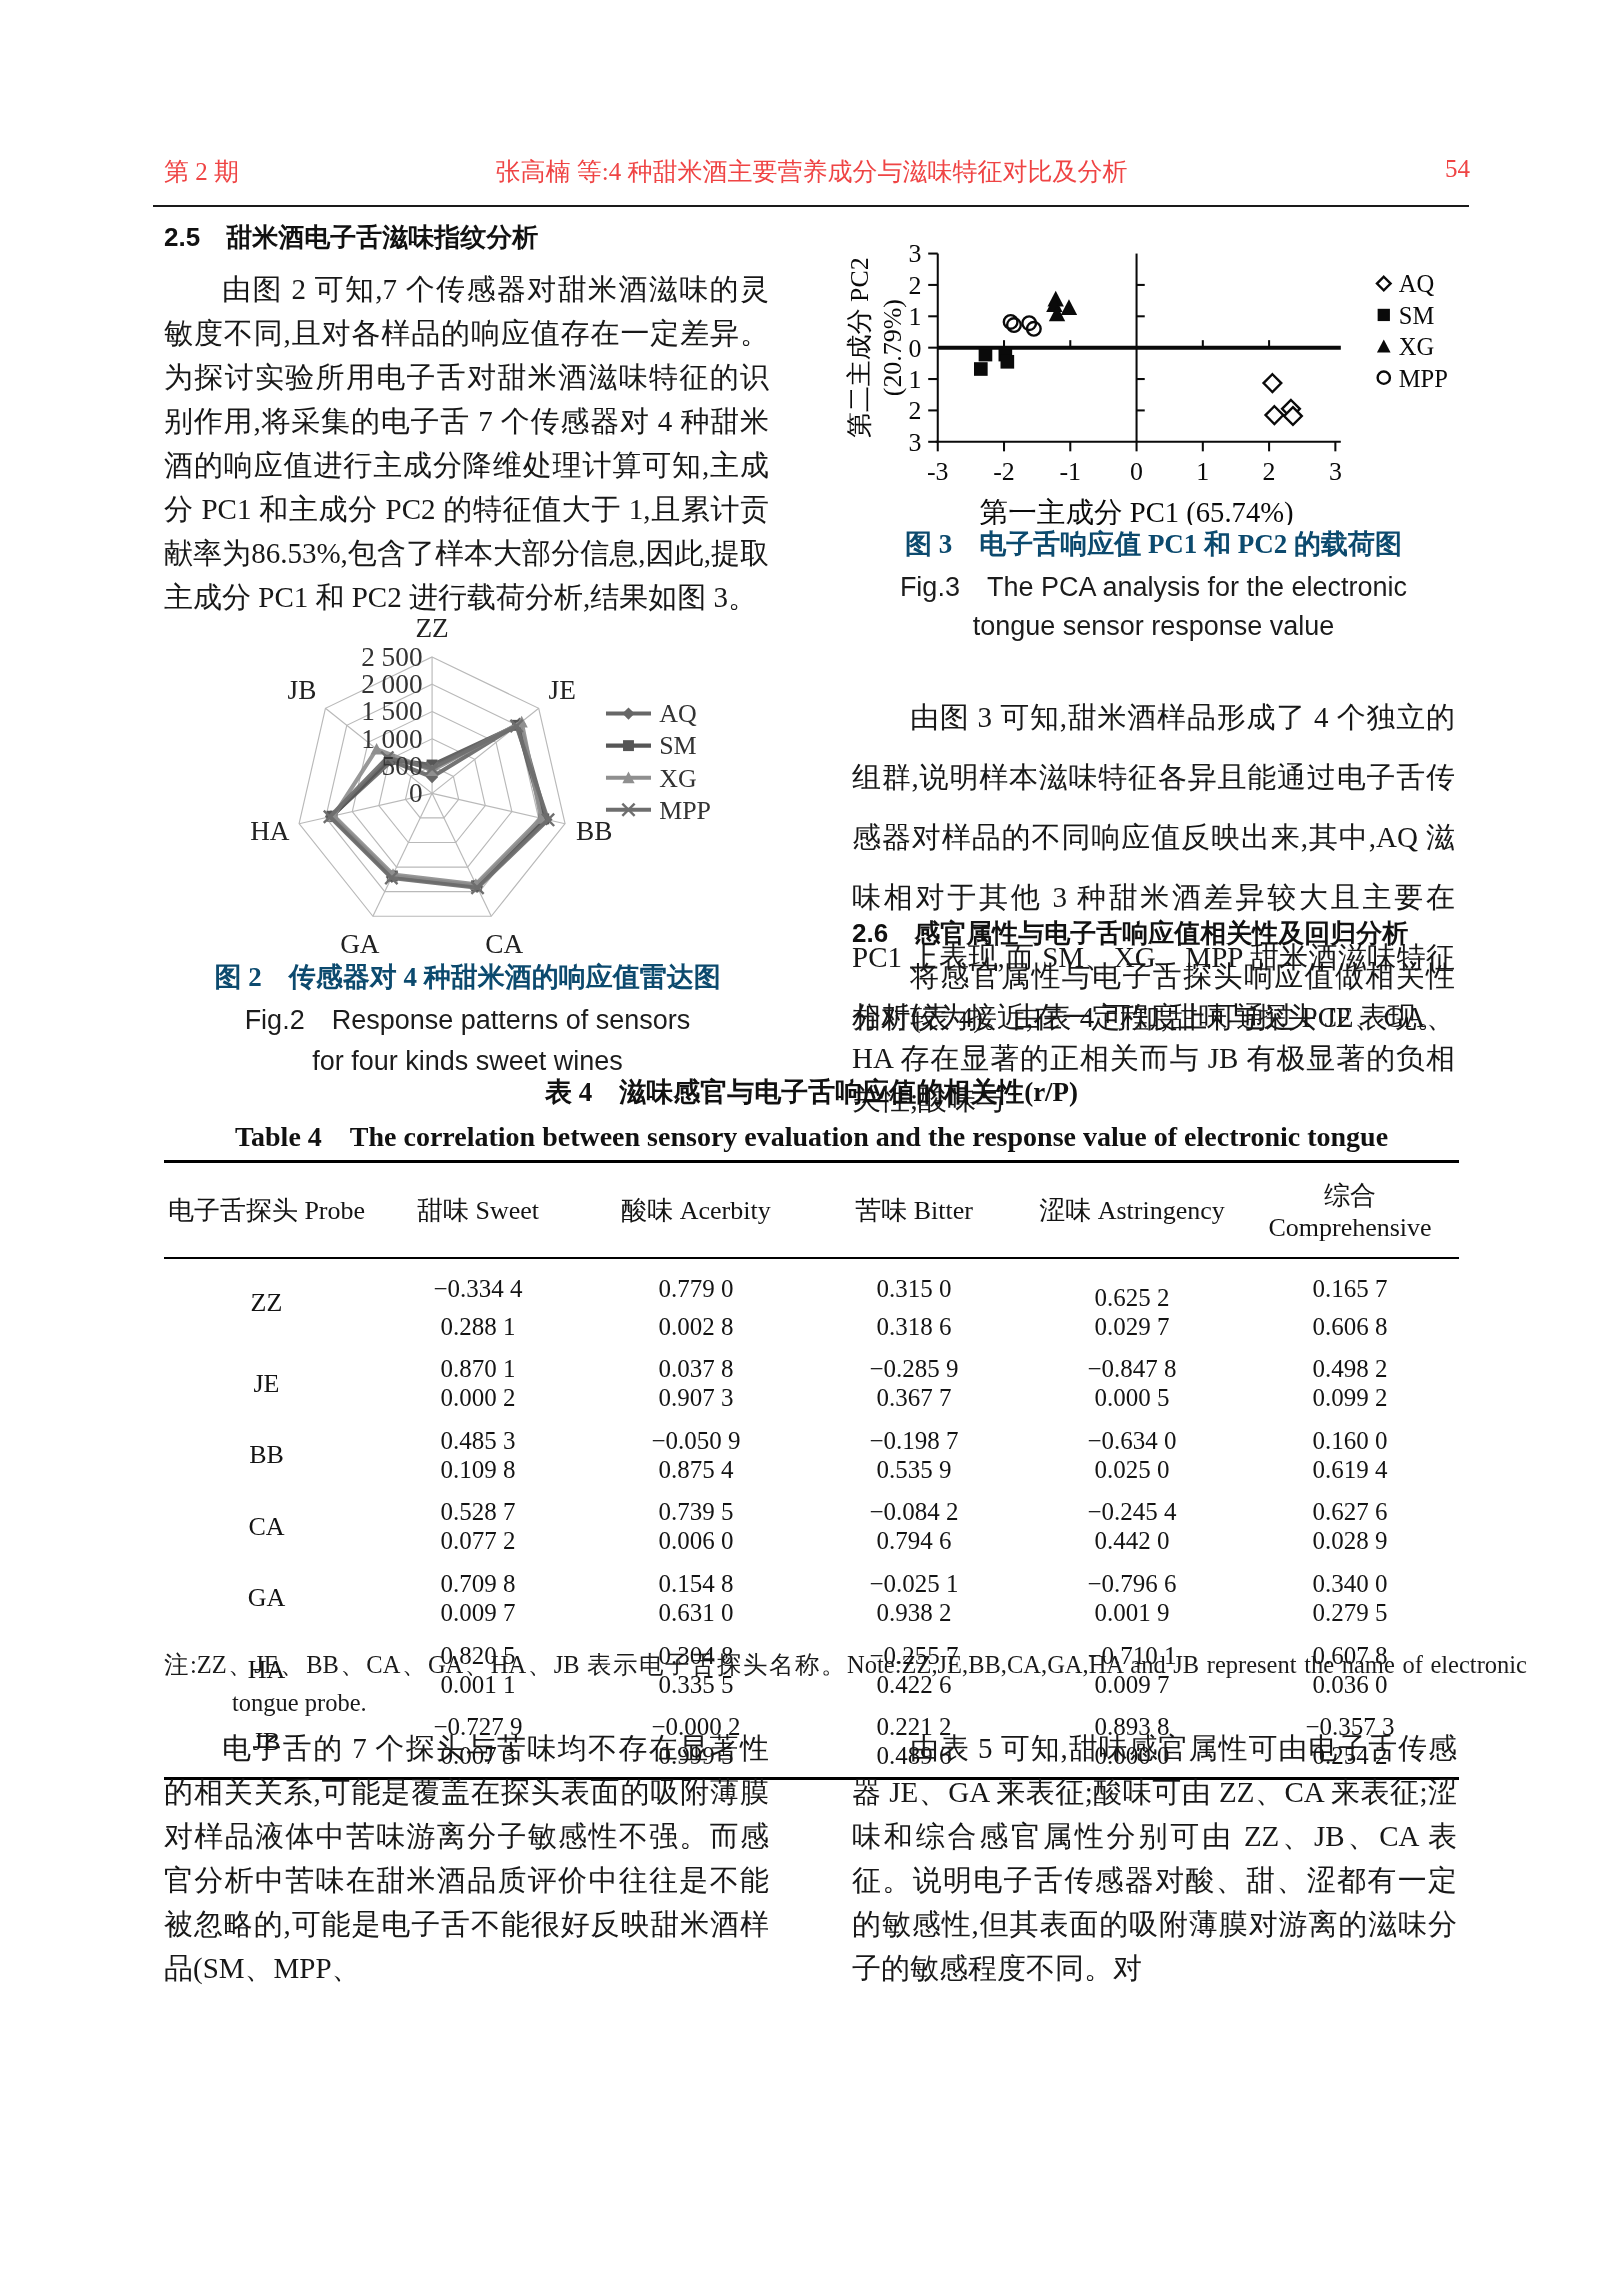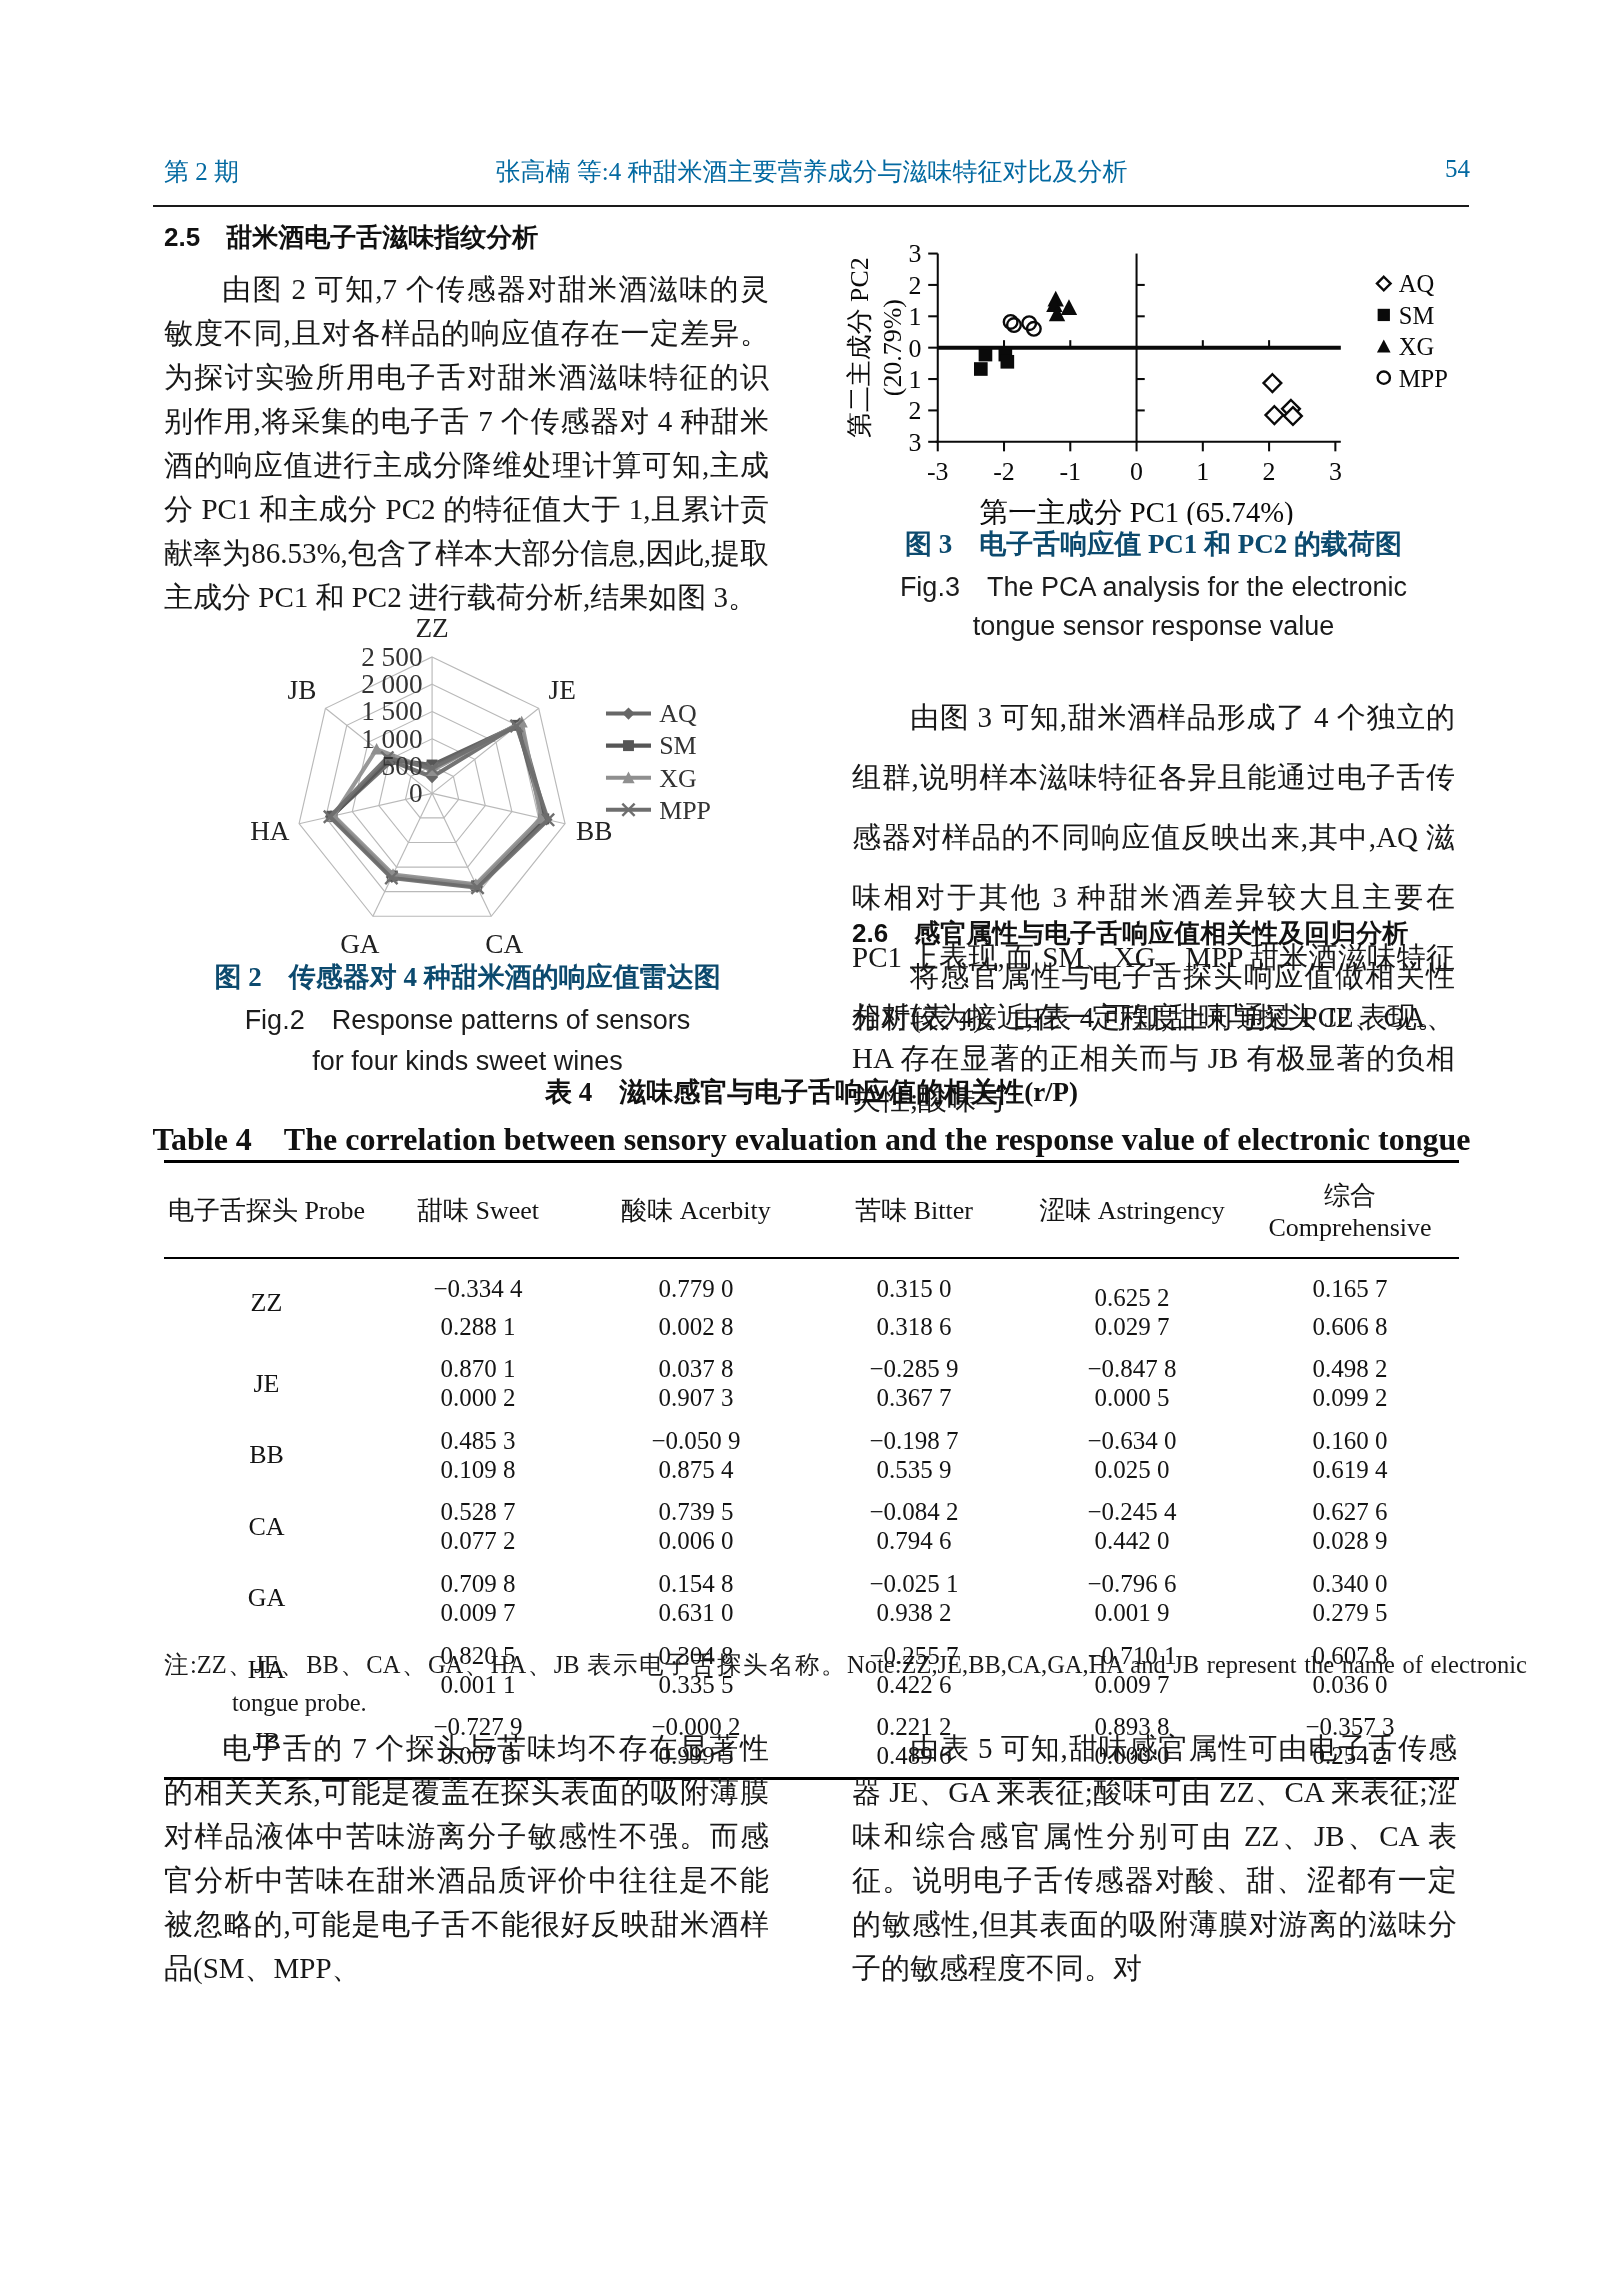--- a/index.html
+++ b/index.html
@@ -2,26 +2,26 @@
 <html style="font-size:11px"><head>
 <meta charset="utf-8">
 <style>
   html,body{margin:0;padding:0;}
   body{width:1623px;height:2295px;background:#ffffff;position:relative;
        font-family:"Liberation Serif",serif;color:#141414;}
   .abs{position:absolute;}
   .para{font-size:29px;line-height:44px;text-align:justify;color:#181818;}
   .indent{text-indent:2em;}
   .sec-heading{font-size:26px;font-weight:700;font-family:"Liberation Sans",sans-serif;color:#111;}
-  .hdr{font-size:25px;color:#0369a1;}
+  .hdr{font-size:25px;color:#ef4444;}
   .rule{background:#1a1a1a;}
   .cap-zh{font-weight:700;font-size:27px;text-align:center;color:#0c4a6e;}
   .cap-en{font-family:"Liberation Sans",sans-serif;font-size:27px;text-align:center;color:#1c1c1c;}
   .tbl-title-zh{font-weight:700;font-size:27px;text-align:center;color:#111;}
-  .tbl-title-en{font-weight:700;font-size:32px;text-align:center;color:#111;}
+  .tbl-title-en{font-weight:700;font-size:28px;text-align:center;color:#111;}
   table.corr{border-collapse:collapse;width:1295px;table-layout:fixed;
              border-top:3.4px solid #000;border-bottom:3.4px solid #000;}
   table.corr th{font-weight:400;font-size:26px;padding:15px 0 13.6px 0;text-align:center;
                 border-bottom:2px solid #000;}
   table.corr td{text-align:center;font-size:25px;line-height:29px;padding:0;}
   table.corr td.probe{font-size:26px;}
   .note{font-size:24.5px;line-height:38px;color:#1b1b1b;padding-left:68px;text-indent:-68px;text-align:justify;}
   svg text{font-family:"Liberation Serif",serif;}
 </style>
 </head>

